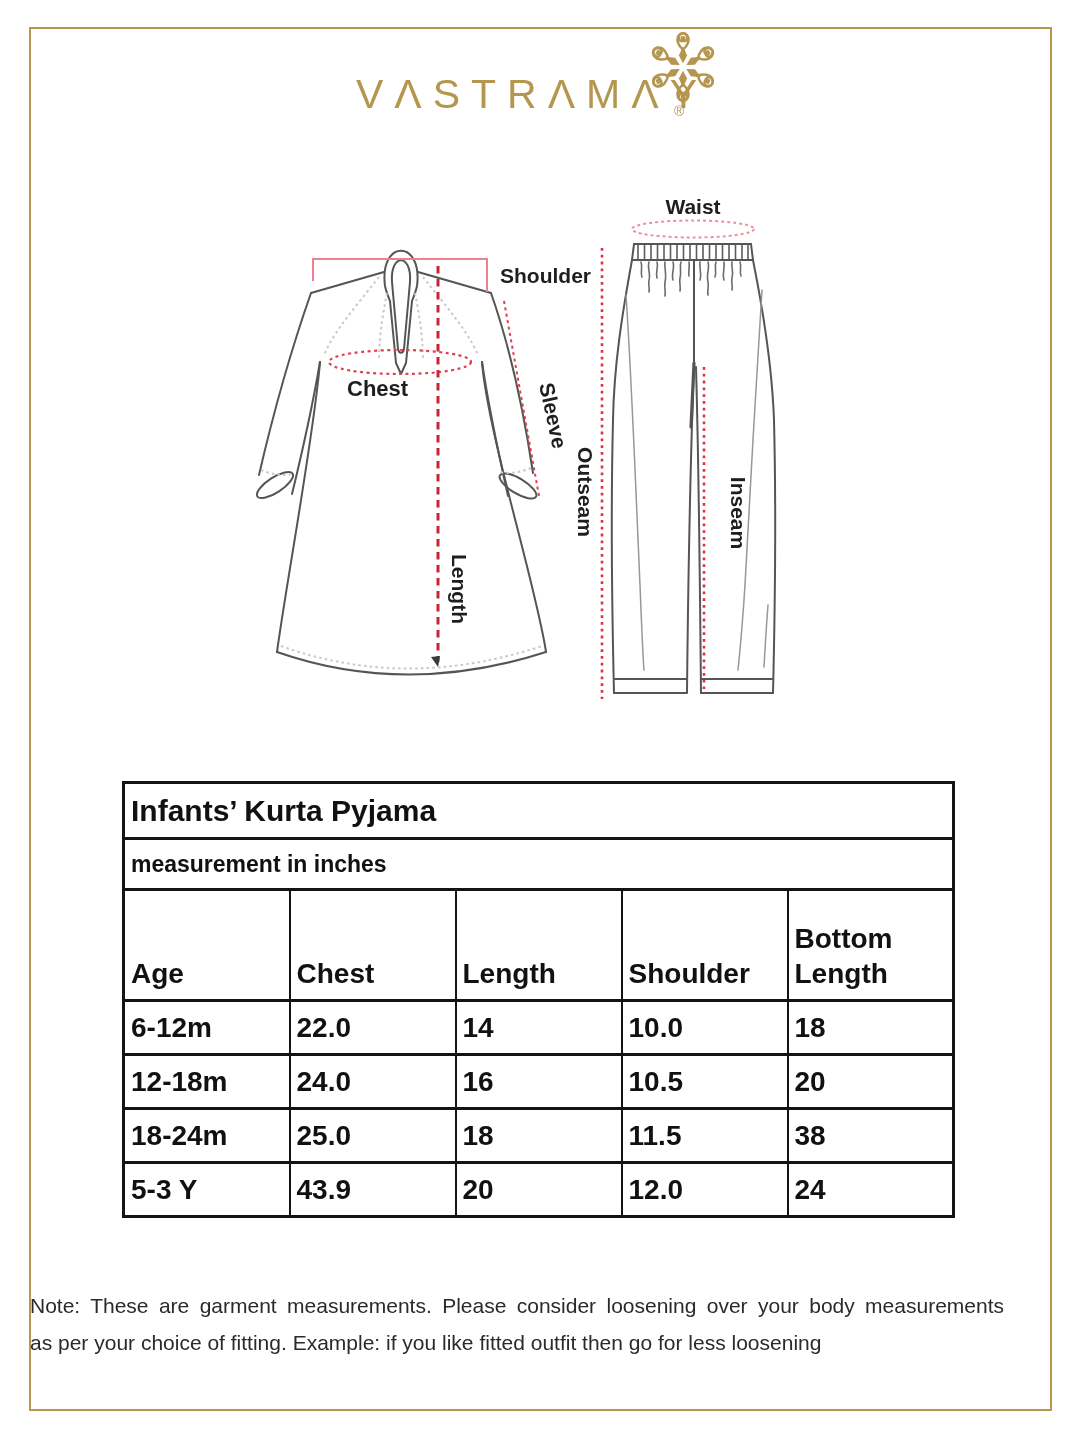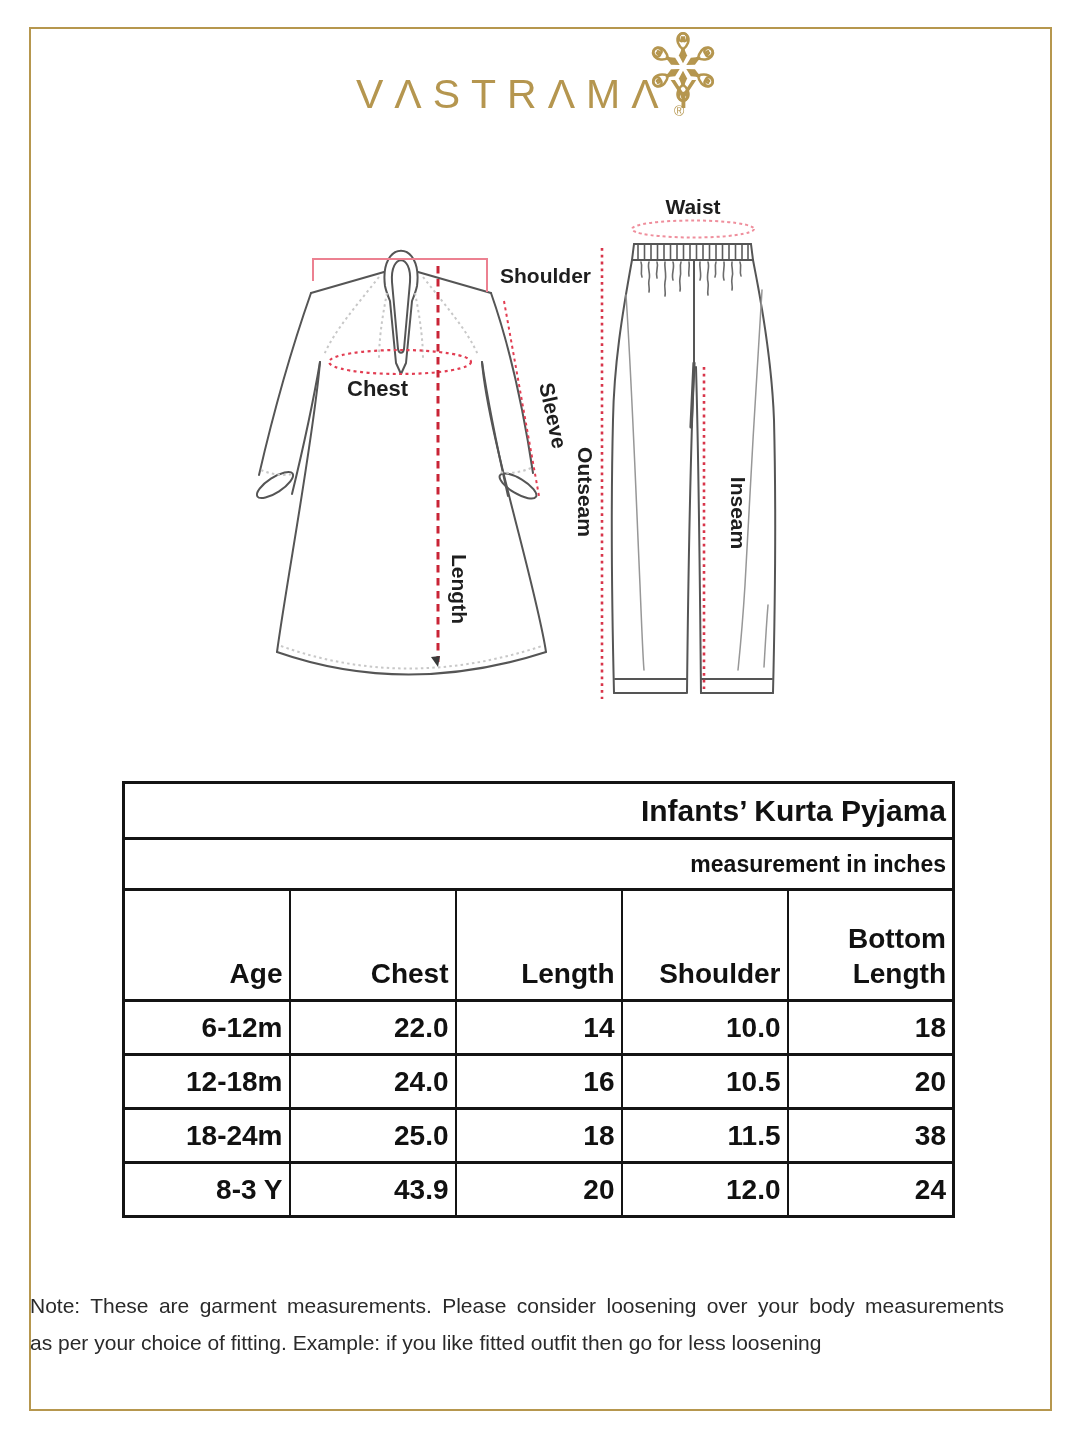--- a/index.html
+++ b/index.html
@@ -20,21 +20,21 @@
   .brand-reg{position:absolute;left:318px;top:29px;font-size:14px;color:#b5964f;}
   .brand-ornament{position:absolute;left:290px;top:-44px;width:74px;height:74px;}
   
   .diagram{position:absolute;left:228px;top:165px;width:660px;height:575px;}
   .diagram svg{display:block;}
   .diag-label{font-family:"Liberation Sans",sans-serif;font-weight:bold;fill:#1e1e1e;}
   
   .size-table{
     position:absolute;left:122px;top:781px;width:833px;
     border-collapse:collapse;table-layout:fixed;
-    color:#111;font-weight:bold;text-align:right;
+    color:#111;font-weight:bold;text-align:left;
     font-family:"Liberation Sans",sans-serif;
   }
   .size-table{border:3px solid #141414;}
   .size-table td,.size-table th{
     border-left:2px solid #141414;border-right:2px solid #141414;
     border-top:3px solid #141414;border-bottom:3px solid #141414;
     padding:0 6px;
   }
   .row-title td{font-size:30px;height:53px;}
   .row-subtitle td{font-size:23px;height:48px;}
@@ -208,21 +208,21 @@
       <td>20</td>
     </tr>
     <tr class="row-data">
       <td>18-24m</td>
       <td>25.0</td>
       <td>18</td>
       <td>11.5</td>
       <td>38</td>
     </tr>
     <tr class="row-data">
-      <td>8-3 Y</td>
+      <td>5-3 Y</td>
       <td>43.9</td>
       <td>20</td>
       <td>12.0</td>
       <td>24</td>
     </tr>
   </tbody>
 </table>
 
 <div class="note">
   <div class="l1">Note: These are garment measurements. Please consider loosening over your body measurements</div>

